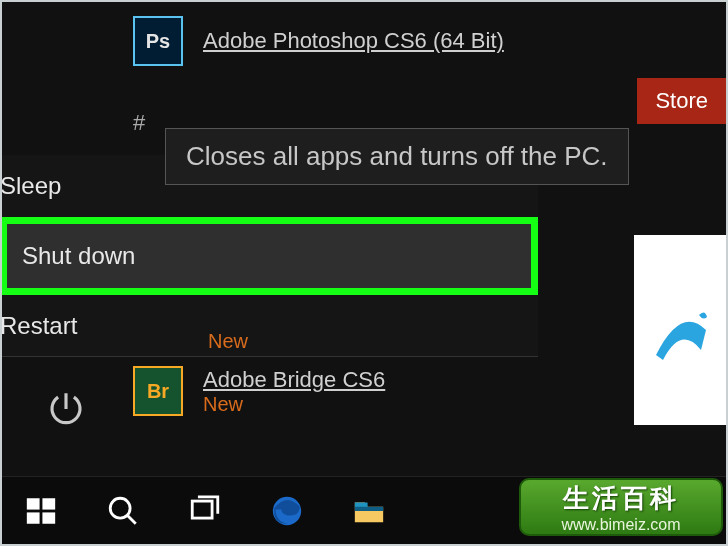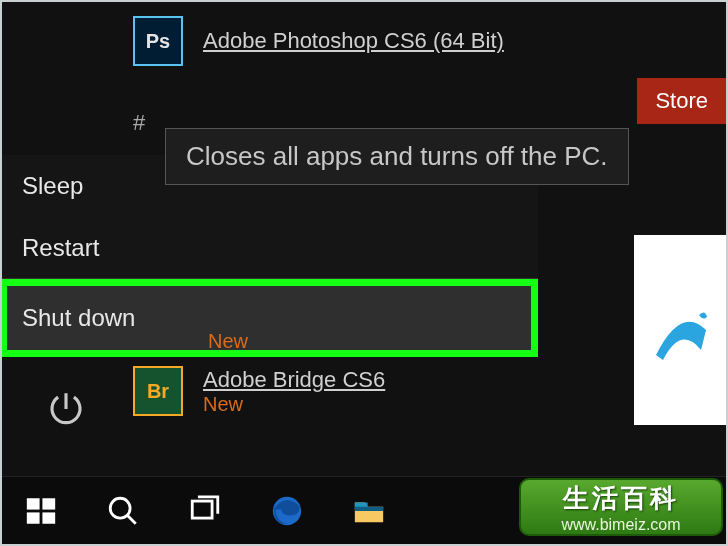--- a/index.html
+++ b/index.html
@@ -11,21 +11,21 @@
   .ps { background: #001d33; color: #e5e5e5; border: 2px solid #5bc3f0; font-family: Arial, sans-serif; }
   .br { background: #14532d; color: #f7a824; border: 2px solid #f7a824; font-family: Arial, sans-serif; }
   .app-label { color: #d0d0d0; font-size: 22px; font-weight: 300; text-decoration: underline; }
   .app-sub { color: #d86b1c; font-size: 20px; }
 
   .hash { position: absolute; left: 133px; top: 110px; color: #aaa; font-size: 22px; }
 
   .tooltip { position: absolute; left: 165px; top: 128px; background: #1e1e1e; border: 1px solid #555; color: #c7c7c7; font-size: 26px; padding: 12px 20px; z-index: 5; font-weight: 300; }
 
   .power-panel { position: absolute; left: 0; top: 155px; width: 538px; }
-  .pm-item { height: 62px; display: flex; align-items: center; padding-left: 22px; color: #e8e8e8; font-size: 24px; font-weight: 300; cursor: default; }
+  .pm-item { height: 62px; display: flex; align-items: center; color: #e8e8e8; font-size: 24px; font-weight: 300; cursor: default; }
   .pm-sleep { background: #151515; }
   .pm-shutdown { background: #2f2f2f; border: 7px solid #14ff14; height: 78px; padding-left: 15px; }
   .pm-restart { background: #151515; border-bottom: 1px solid #333; }
 
   .power-icon { position: absolute; left: 45px; top: 388px; color: #c8c8c8; }
   .power-icon svg { width: 42px; height: 42px; }
 
   .partial-new { position: absolute; left: 208px; top: 330px; color: #d86b1c; font-size: 20px; }
   .partial-row3 { position: absolute; left: 208px; top: 440px; color: #d0d0d0; font-size: 22px; }
 
@@ -55,22 +55,22 @@
   </div>
 
   <div class="hash">#</div>
 
   <div class="store">Store</div>
 
   <div class="tooltip">Closes all apps and turns off the PC.</div>
 
   <div class="power-panel">
     <div class="pm-item pm-sleep">Sleep</div>
+    <div class="pm-item pm-shutdown">Shut down</div>
     <div class="pm-item pm-restart">Restart</div>
-    <div class="pm-item pm-shutdown">Shut down</div>
   </div>
 
   <div class="partial-new">New</div>
 
   <div class="app-row" style="left:133px; top:366px;">
     <div class="app-icon br">Br</div>
     <div>
       <div class="app-label">Adobe Bridge CS6</div>
       <div class="app-sub">New</div>
     </div>

